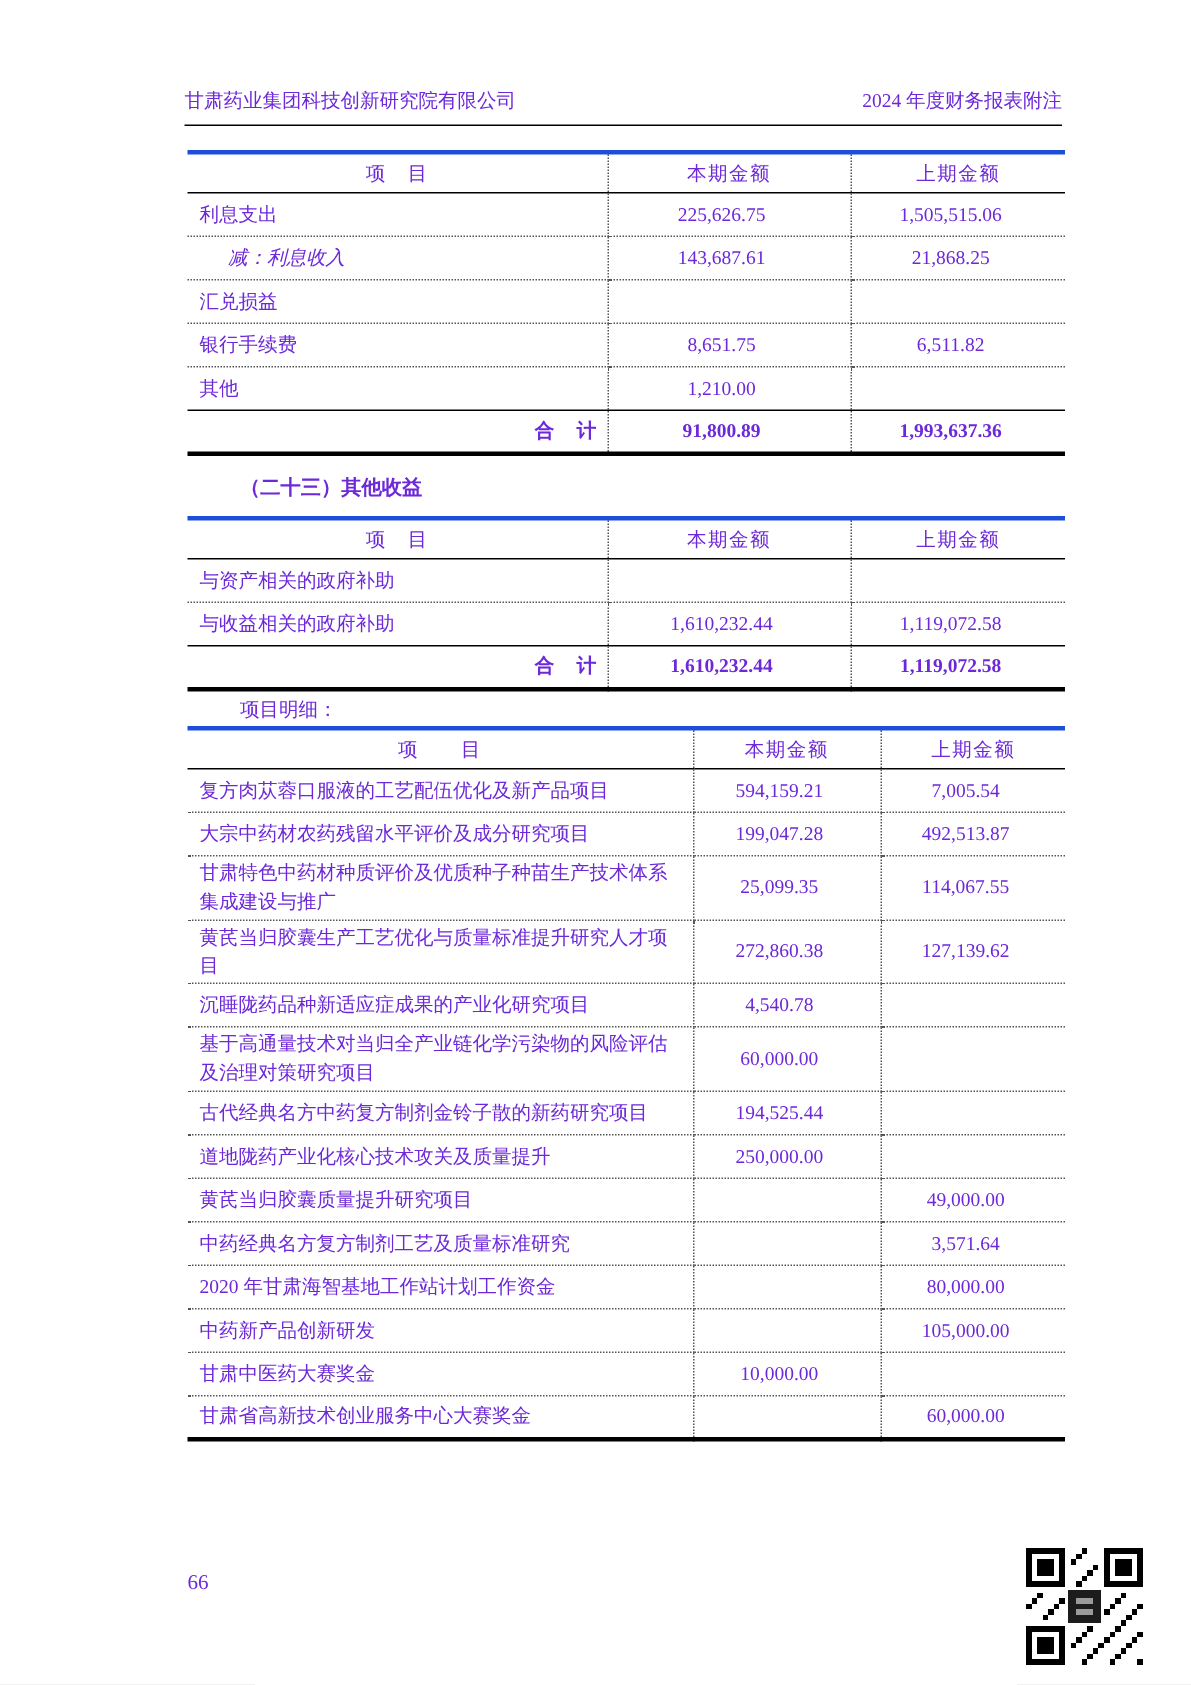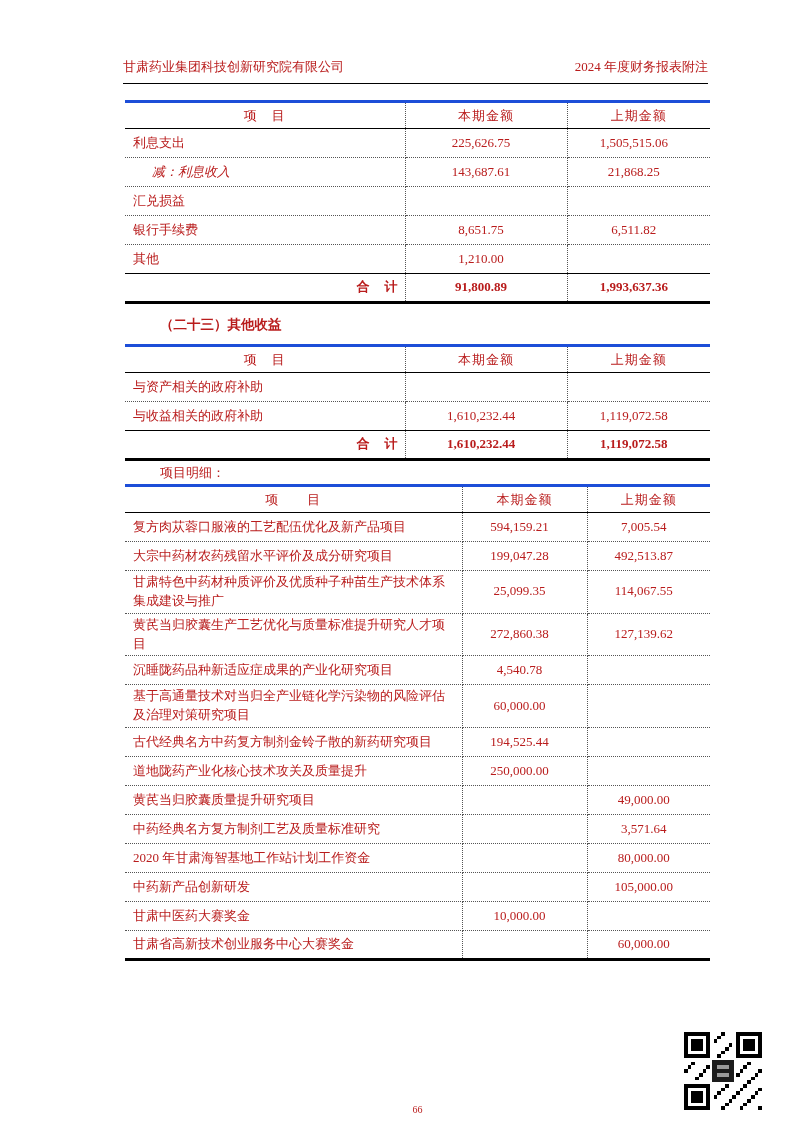--- a/index.html
+++ b/index.html
@@ -4,21 +4,21 @@
 <style>
   * { margin: 0; padding: 0; box-sizing: border-box; }
   html, body { background: #e8e8e8; }
   .page {
     position: relative;
     width: 794px;
     height: 1123px;
     margin: 0 auto;
     background: #ffffff;
     font-family: "Liberation Serif", "DejaVu Serif", serif;
-    color: #b91c1c;
+    color: #6d28d9;
     overflow: hidden;
   }
   
   .doc-header {
     position: absolute;
     left: 123px;
     right: 86px;
     top: 58px;
     display: flex;
     justify-content: space-between;
@@ -74,24 +74,24 @@
     margin: 3px 0 3px 35px;
     font-size: 13px;
     height: 17px;
     line-height: 17px;
   }
   .summary-table { margin-bottom: 0; }
   
   .page-footer {
     position: absolute;
     left: 125px;
-    top: 1104px;
+    top: 1048px;
     width: 585px;
-    text-align: center;
-    font-size: 10px;
+    text-align: left;
+    font-size: 14px;
   }
   .qr {
     position: absolute;
     left: 684px;
     top: 1032px;
     width: 78px;
     height: 78px;
     background: #fff;
   }
   .qr svg { width: 100%; height: 100%; display: block; }

